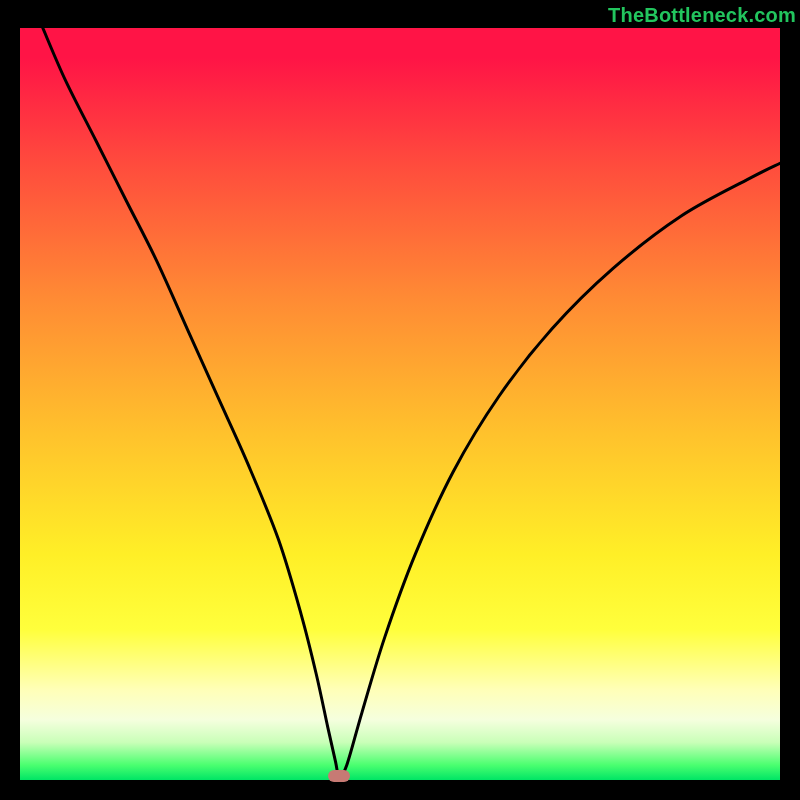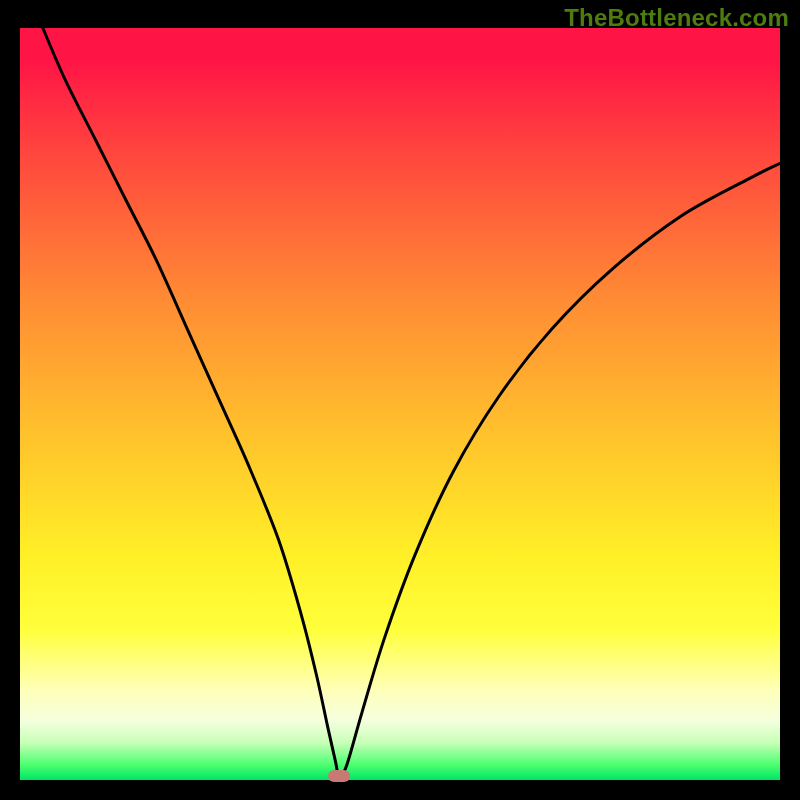--- a/index.html
+++ b/index.html
@@ -6,25 +6,25 @@
   html, body { width: 800px; height: 800px; overflow: hidden; background: #000; }
   .frame {
     position: relative;
     width: 800px;
     height: 800px;
     background: #000;
   }
   .watermark {
     position: absolute;
     top: 4px;
-    right: 11px;
+    right: 4px;
     font-family: Arial, Helvetica, sans-serif;
-    font-size: 24px;
+    font-size: 20px;
     font-weight: 600;
-    color: #4d7c0f;
+    color: #22c55e;
     letter-spacing: 0.2px;
   }
   .plot {
     position: absolute;
     left: 20px;
     top: 28px;
     width: 760px;
     height: 752px;
     background: linear-gradient(to bottom,
       #ff1446 0%,

